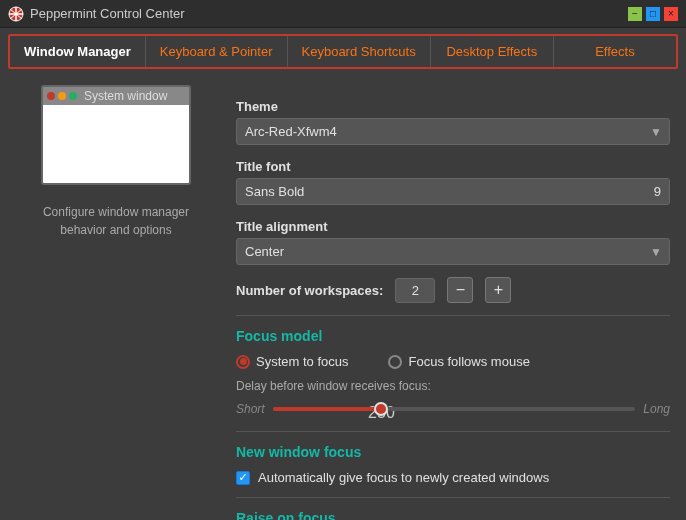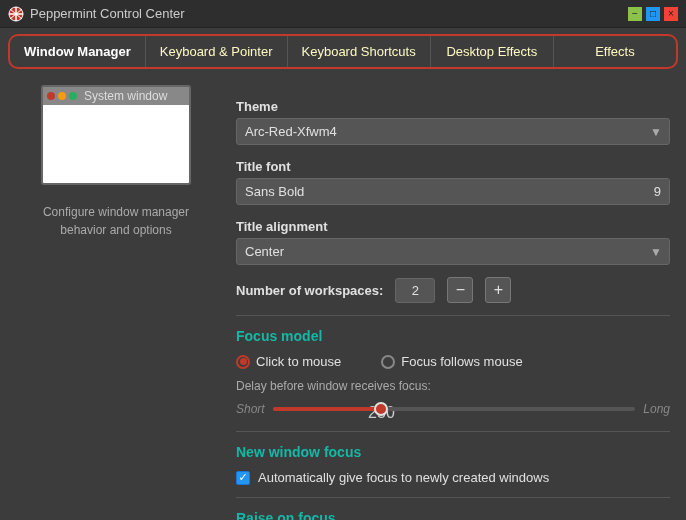--- a/index.html
+++ b/index.html
@@ -50,27 +50,27 @@
       color: #222;
     }
     .btn-min { background: #8bc34a; }
     .btn-max { background: #2196f3; }
     .btn-close { background: #f44336; }
 
     .tabs {
       display: flex;
       background: #3c3c3c;
       border: 2px solid #c0392b;
-      border-radius: 10px;
+      border-radius: 2px;
       margin: 6px 8px;
     }
     .tab {
       padding: 8px 14px;
       cursor: pointer;
-      color: #fef9c3;
+      color: #f97316;
       font-size: 13px;
       white-space: nowrap;
       border-right: 1px solid #555;
       flex: 1;
       text-align: center;
     }
     .tab:last-child { border-right: none; }
     .tab.active {
       color: #fff;
       font-weight: bold;
@@ -420,21 +420,21 @@
       <button class="workspace-btn">−</button>
       <button class="workspace-btn">+</button>
     </div>
 
     <hr class="divider">
 
     <div class="section-title">Focus model</div>
     <div class="focus-options">
       <div class="radio-option">
         <div class="radio-circle checked"></div>
-        <span class="radio-label">Click to mouse</span>
+        <span class="radio-label">System to focus</span>
       </div>
       <div class="radio-option">
         <div class="radio-circle unchecked"></div>
         <span class="radio-label">Focus follows mouse</span>
       </div>
     </div>
 
     <div class="delay-label">Delay before window receives focus:</div>
     <div class="slider-row">
       <span class="slider-end-label">Short</span>

